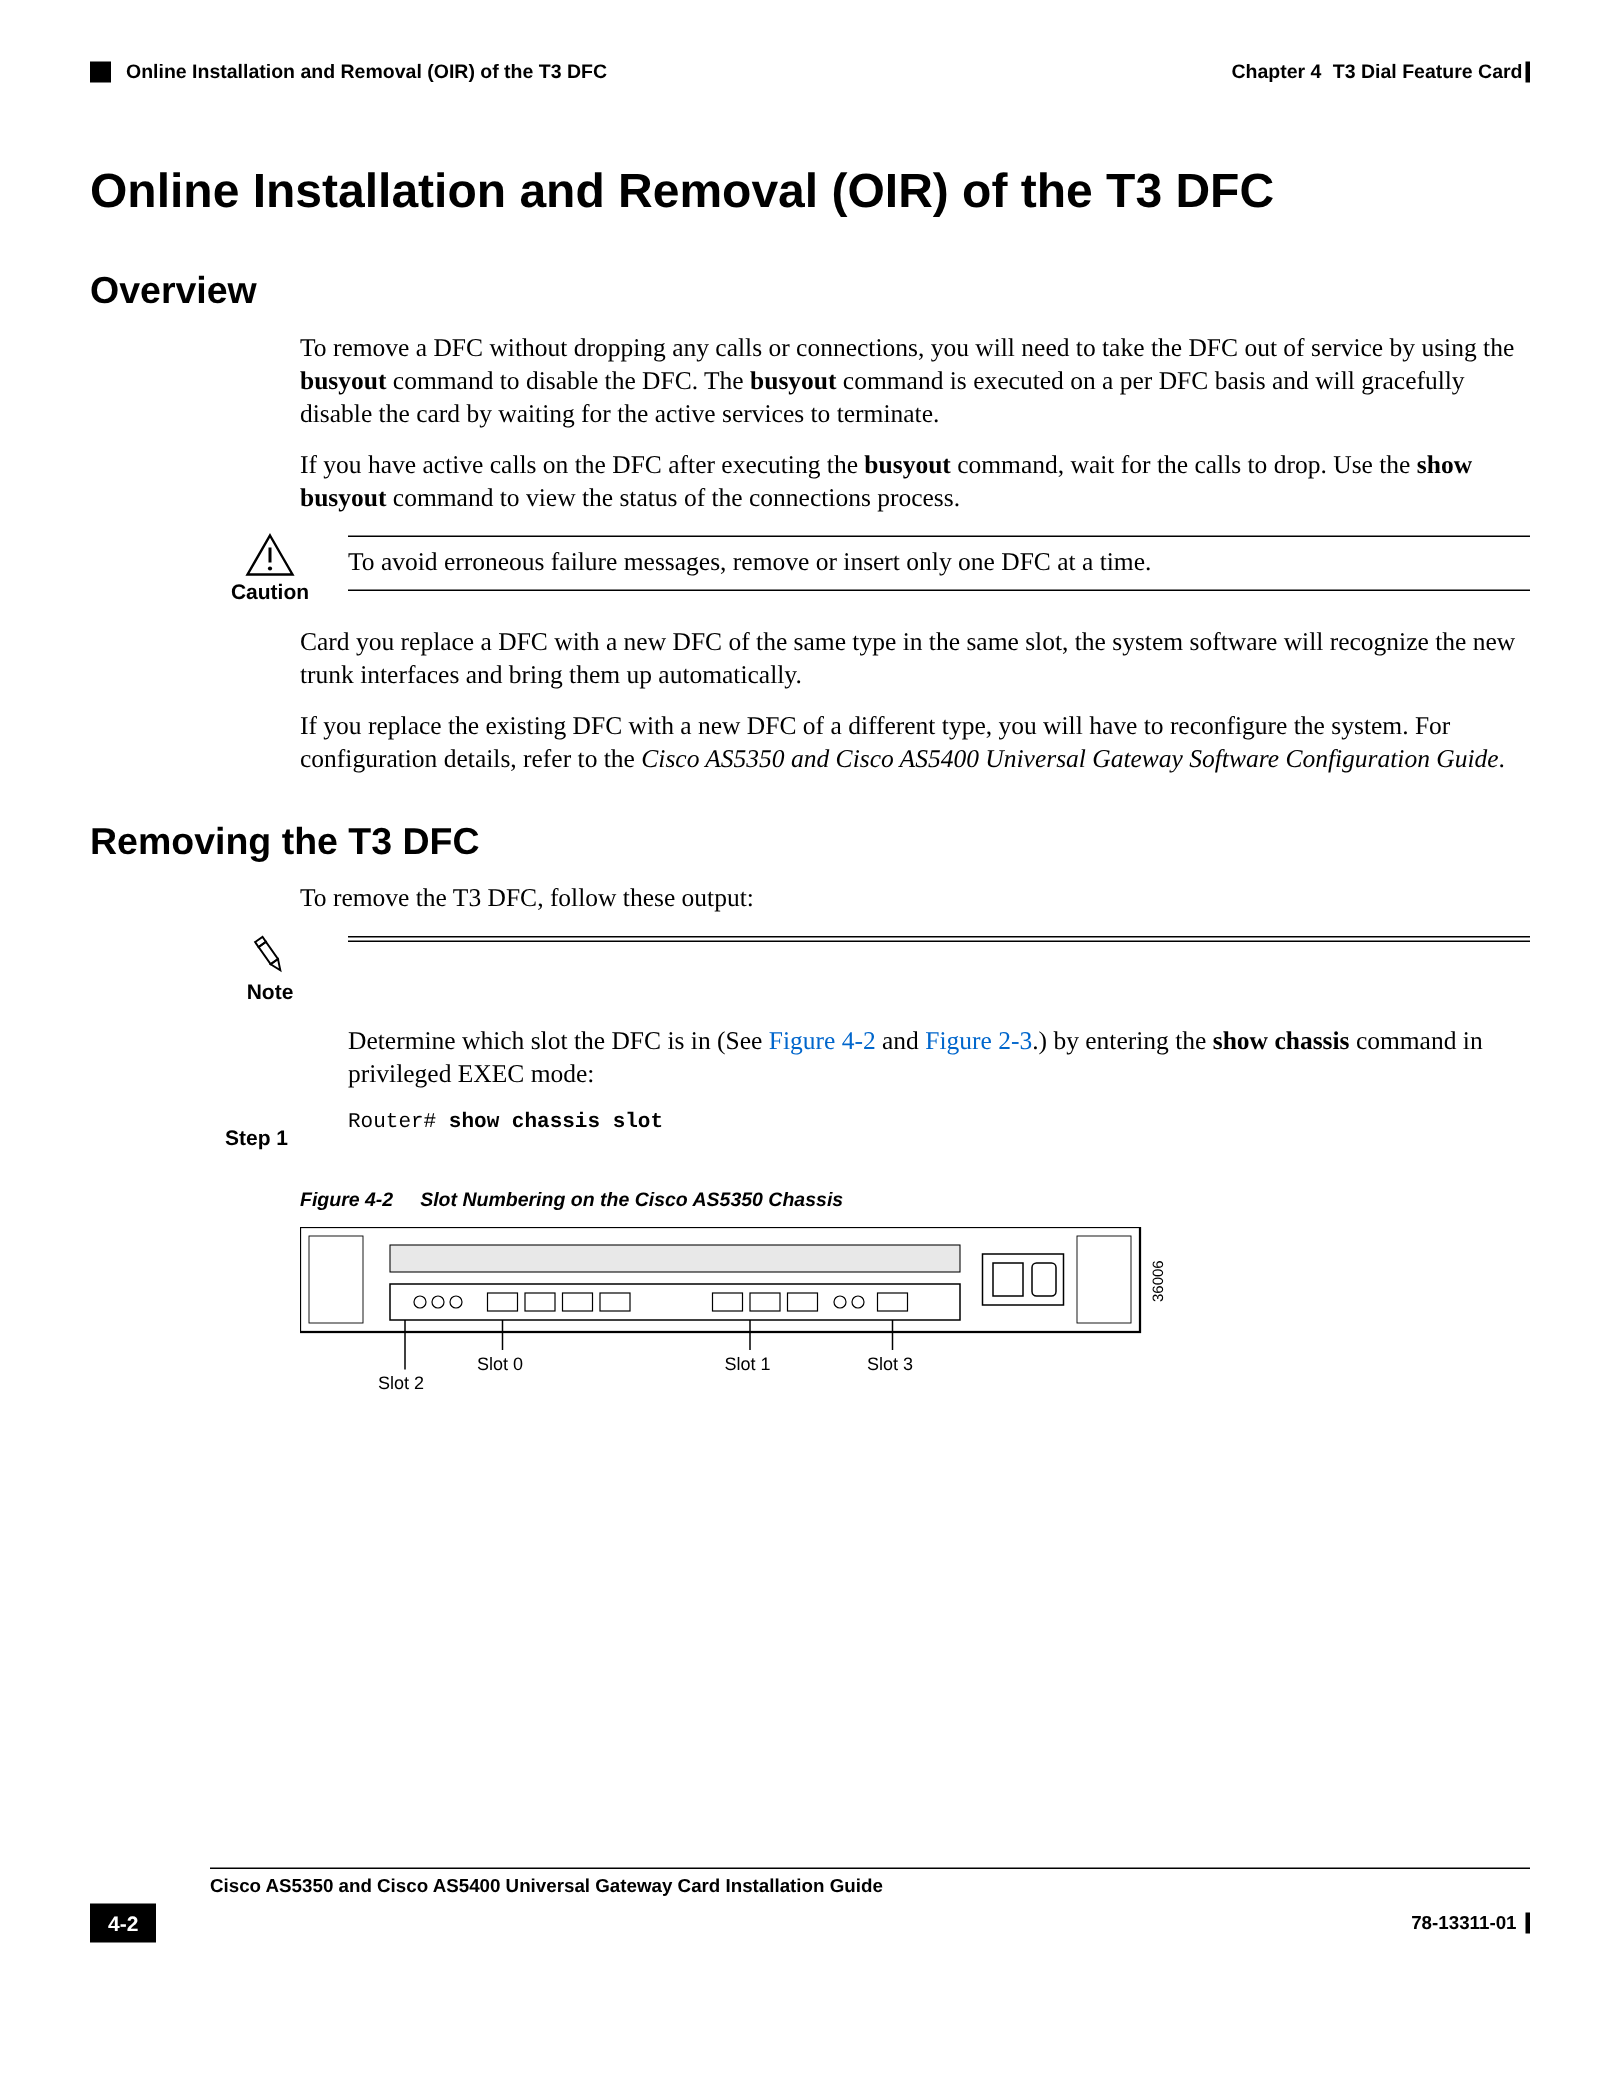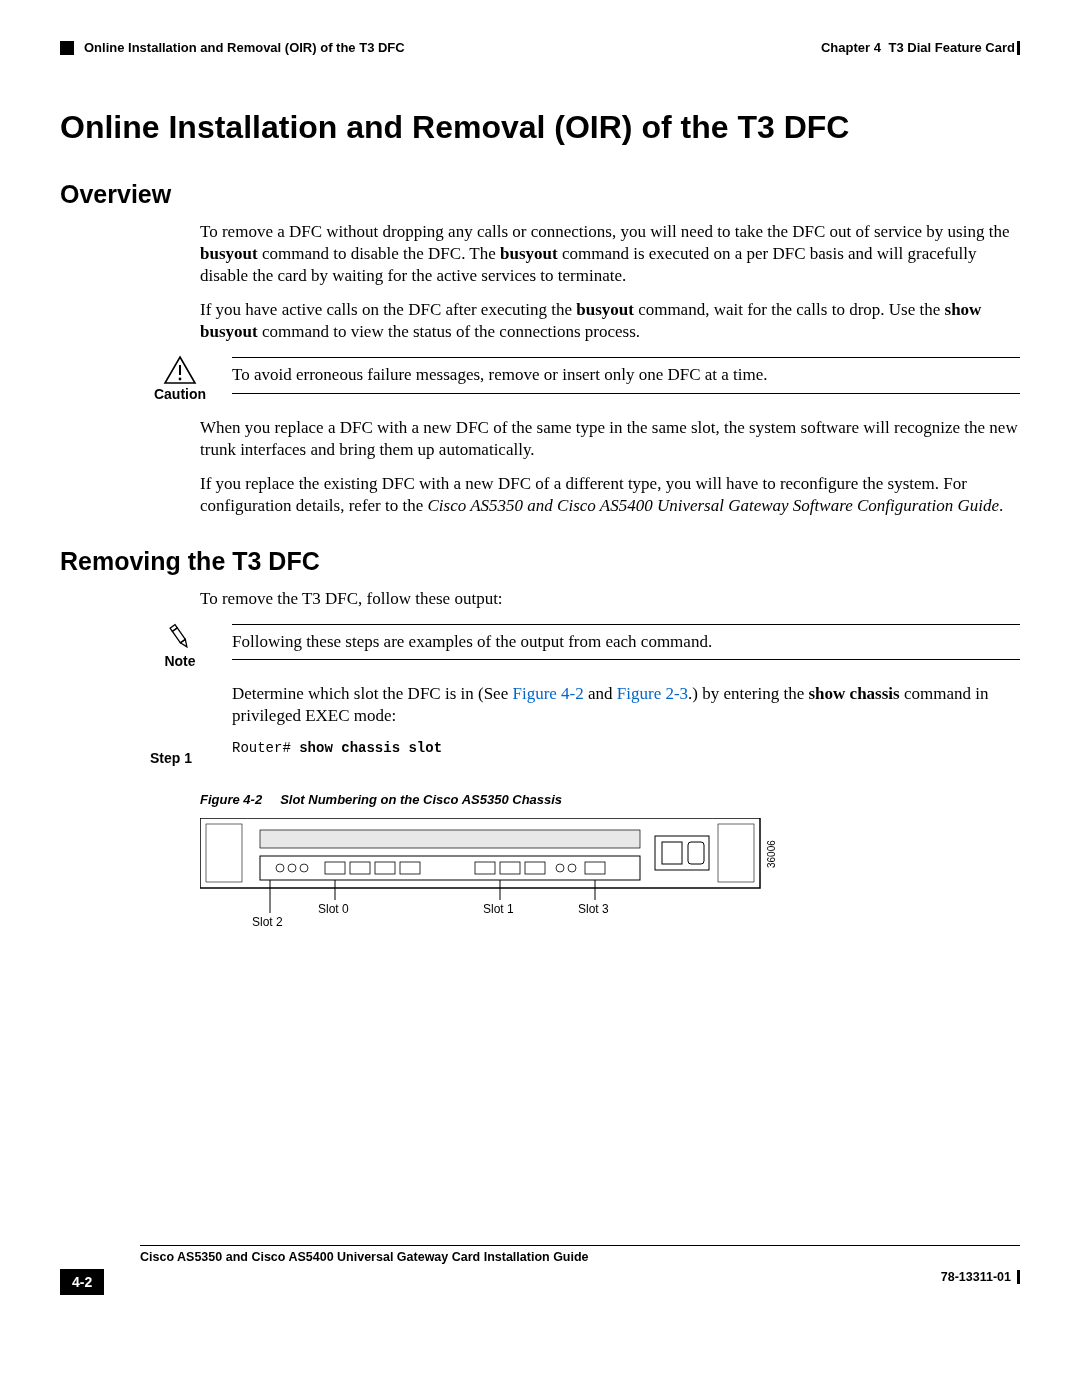--- a/index.html
+++ b/index.html
@@ -131,21 +131,21 @@
   }
   .footer-title {
     font-weight: bold;
     font-size: 12.5px;
     margin-left: 80px;
     margin-bottom: 4px;
   }
   .footer-bottom {
     display: flex;
     justify-content: space-between;
-    align-items: flex-start;
+    align-items: center;
   }
   .page-badge {
     background: #000;
     color: #fff;
     font-weight: bold;
     font-size: 14px;
     padding: 4px 12px;
   }
   .docnum {
     font-weight: bold;
@@ -196,21 +196,21 @@
     </div>
     <div class="admon-body">
       <hr class="thin">
       <p style="margin:6px 0;">To avoid erroneous failure messages, remove or insert only one DFC at a time.</p>
       <hr class="thin">
     </div>
   </div>
 </div>
 
 <div class="indent-block" style="margin-top:14px;">
-  <p>When you replace a DFC with a new DFC of the same type in the same slot, the system software will recognize the new trunk interfaces and bring them up automatically.</p>
+  <p>Card you replace a DFC with a new DFC of the same type in the same slot, the system software will recognize the new trunk interfaces and bring them up automatically.</p>
   <p>
     <span>If you replace the existing DFC with a new DFC of a different type, you will have to reconfigure the system. For configuration details, refer to the </span><span class="italic-inline">Cisco AS5350 and Cisco AS5400 Universal Gateway Software Configuration Guide</span><span>.</span>
   </p>
 </div>
 
 <h2 class="section">Removing the T3 DFC</h2>
 
 <div class="indent-block">
   <p>To remove the T3 DFC, follow these output:</p>
 </div>
@@ -222,21 +222,20 @@
         <g transform="rotate(-35 15 15)">
           <rect x="12" y="2" width="6" height="4" fill="none" stroke="#000" stroke-width="1.3"></rect>
           <rect x="12" y="6" width="6" height="14" fill="none" stroke="#000" stroke-width="1.3"></rect>
           <polygon points="12,20 18,20 15,27" fill="none" stroke="#000" stroke-width="1.3"></polygon>
         </g>
       </svg>
       <div>Note</div>
     </div>
     <div class="admon-body">
       <hr class="thin">
-      <p style="margin:6px 0;">Following these steps are examples of the output from each command.</p>
       <hr class="thin">
     </div>
   </div>
 </div>
 
 <div class="step-row">
   <div class="step-label">Step 1</div>
   <div class="step-body">
     <p style="margin-top:0;">
       <span>Determine which slot the DFC is in (See </span><span class="link">Figure 4-2</span><span> and </span><span class="link">Figure 2-3</span><span>.) by entering the </span><span class="bold-inline">show chassis</span><span> command in privileged EXEC mode:</span>

